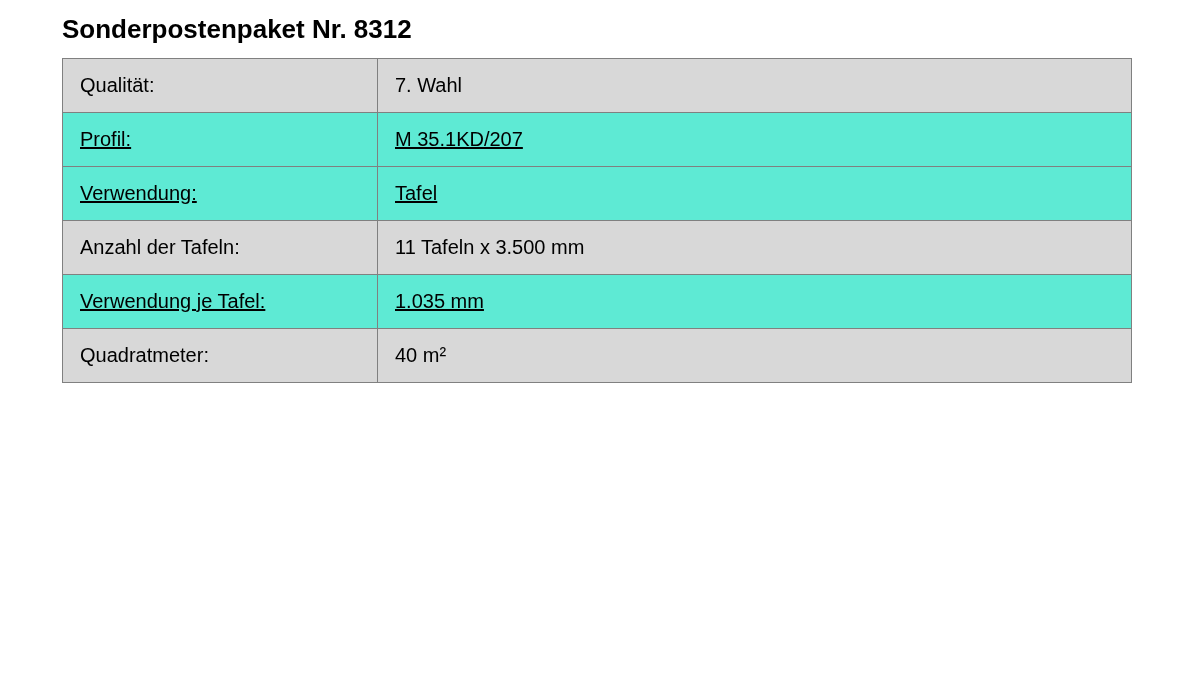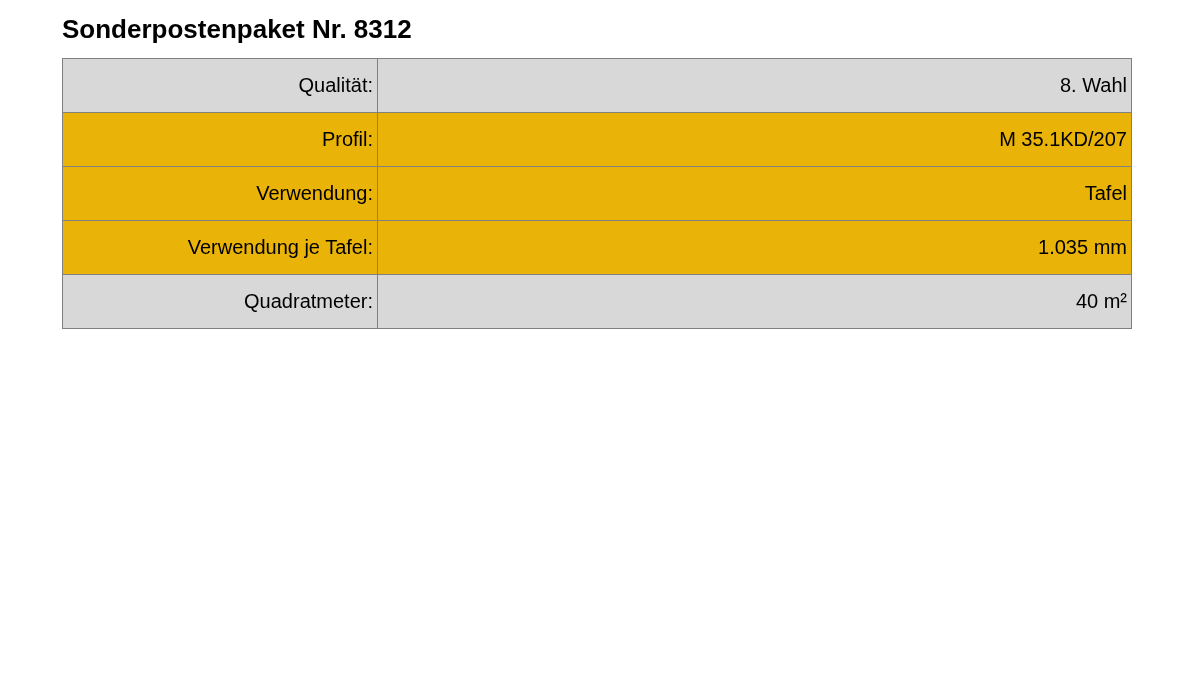--- a/index.html
+++ b/index.html
@@ -9,21 +9,20 @@
     width: 1200px;
     height: 680px;
     font-family: "Liberation Sans", "DejaVu Sans", sans-serif;
     color: #000000;
     overflow: hidden;
   }
   .page {
     position: relative;
     width: 1200px;
     height: 500px;
-    text-align: right;
   }
   .page-title {
     position: absolute;
     left: 62px;
     top: 14px;
     font-size: 26px;
     font-weight: bold;
     letter-spacing: 0px;
     color: #000000;
     white-space: nowrap;
@@ -41,46 +40,50 @@
     border: 1.5px solid #808080;
     height: 53px;
     padding: 0 4px 0 17px;
     vertical-align: middle;
     white-space: nowrap;
     overflow: hidden;
   }
   table.spec-table col.label-col { width: 315px; }
   table.spec-table col.value-col { width: 754px; }
   tr.shaded td { background: #d8d8d8; }
-  tr.plain td  { background: #eab308; }
+  tr.plain td  { background: #5eead4; text-decoration: underline; }
 </style>
 </head>
 <body>
 
 <div class="page">
 
   <div class="page-title">Sonderpostenpaket Nr. 8312</div>
 
   <table class="spec-table">
     <colgroup>
       <col class="label-col">
       <col class="value-col">
     </colgroup>
     <tbody>
       <tr class="shaded">
         <td>Qualität:</td>
-        <td>8. Wahl</td>
+        <td>7. Wahl</td>
       </tr>
       <tr class="plain">
         <td>Profil:</td>
         <td>M 35.1KD/207</td>
       </tr>
       <tr class="plain">
         <td>Verwendung:</td>
         <td>Tafel</td>
+      </tr>
+      <tr class="shaded">
+        <td>Anzahl der Tafeln:</td>
+        <td>11 Tafeln x 3.500 mm</td>
       </tr>
       <tr class="plain">
         <td>Verwendung je Tafel:</td>
         <td>1.035 mm</td>
       </tr>
       <tr class="shaded">
         <td>Quadratmeter:</td>
         <td>40 m²</td>
       </tr>
     </tbody>

